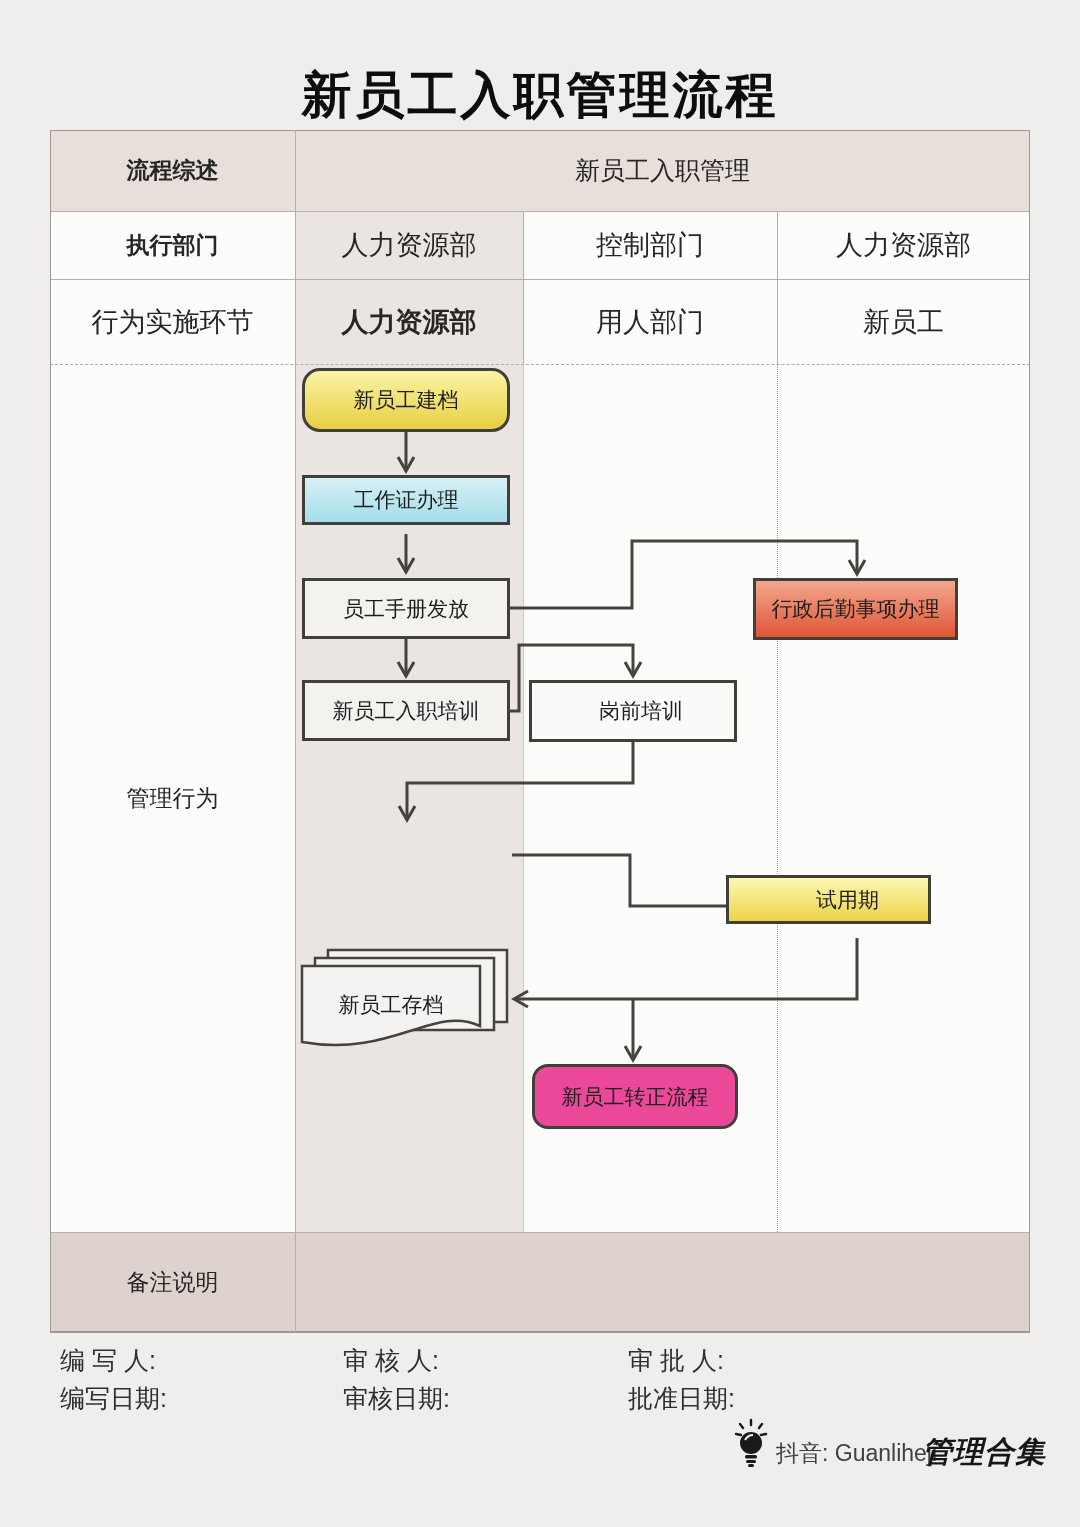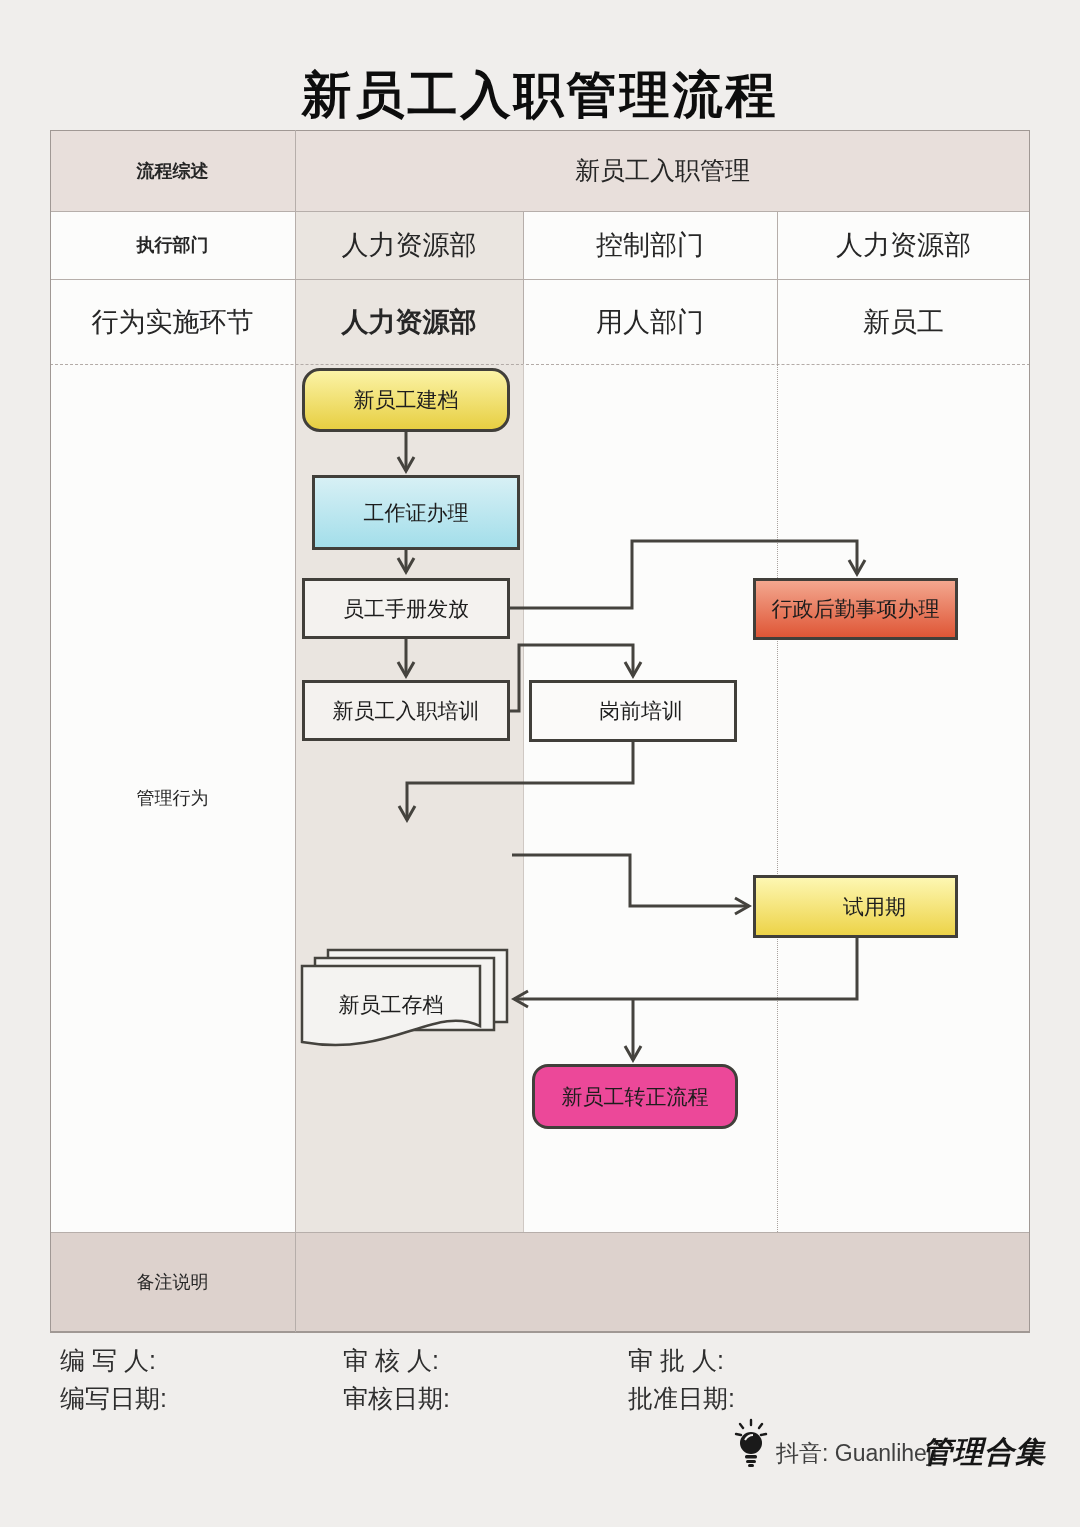--- a/index.html
+++ b/index.html
@@ -17,21 +17,21 @@
   
   .bl{position:absolute;background:#b6aeaa;}
   .bl.dark{background:#a09894;}
   .bl.light{background:#cfc8c3;}
   .bl-dash{position:absolute;border-top:1px dashed #b3aba7;background:none;}
   .bl-dotv{position:absolute;border-left:1px dotted #a9a29e;background:none;}
   
   .cell{position:absolute;display:flex;align-items:center;justify-content:center;
         text-align:center;color:#262626;}
   .b{font-weight:bold;}
-  .fs21{font-size:27px;} .fs23{font-size:18px;} .fs25{font-size:25px;}
+  .fs21{font-size:27px;} .fs23{font-size:23px;} .fs25{font-size:25px;}
   .w600{font-weight:600;}
   
   .node{position:absolute;display:flex;align-items:center;justify-content:center;
         border:3px solid #413f3a;font-size:21px;color:#1d1d1d;box-sizing:border-box;
         text-align:center;}
   .n-yellow{background:linear-gradient(180deg,var(--node_yellow_top,#fbf3a6),var(--node_yellow_bottom,#e7cf42));border-radius:18px;}
   .n-blue{background:linear-gradient(180deg,var(--node_blue_top,#d7f0f5),var(--node_blue_bottom,#a3deea));}
   .n-white{background:var(--node_white,#f4f2ef);}
   .n-red{background:linear-gradient(180deg,var(--node_red_top,#f3a78f),var(--node_red_bottom,#df5636));}
   .n-green{background:linear-gradient(90deg,var(--node_green_left,#f7e6c6),#7bbd84 58%,var(--node_green_right,#2a9c58));}
@@ -111,26 +111,26 @@
     <polyline class="connector" marker-end="url(#arrow)" points="406,639 406,676"></polyline>
     <polyline class="connector" marker-end="url(#arrow)" points="510,608 632,608 632,541 857,541 857,574"></polyline>
     <polyline class="connector" marker-end="url(#arrow)" points="510,711 519,711 519,645 633,645 633,676"></polyline>
     <polyline class="connector" marker-end="url(#arrow)" points="633,742 633,783 407,783 407,820"></polyline>
     <polyline class="connector" marker-end="url(#arrow)" points="512,855 630,855 630,906 749,906"></polyline>
     <polyline class="connector" marker-end="url(#arrow)" points="857,938 857,999 514,999"></polyline>
     <polyline class="connector" marker-end="url(#arrow)" points="633,999 633,1060"></polyline>
   </svg>
 
   <div class="node n-yellow" style="left:302px;top:368px;width:208px;height:64px;">新员工建档</div>
-  <div class="node n-blue" style="left:312px;top:475px;width:208px;height:75px;">工作证办理</div>
+  <div class="node n-blue" style="left:302px;top:475px;width:208px;height:50px;">工作证办理</div>
   <div class="node n-white" style="left:302px;top:578px;width:208px;height:61px;">员工手册发放</div>
   <div class="node n-white" style="left:302px;top:680px;width:208px;height:61px;">新员工入职培训</div>
   <div class="node n-white" style="left:529px;top:680px;width:208px;height:62px;background:#fbfaf9;padding-left:16px;">岗前培训</div>
   <div class="node n-red" style="left:753px;top:578px;width:205px;height:62px;">行政后勤事项办理</div>
-  <div class="node n-trial" style="left:753px;top:875px;width:205px;height:63px;padding-left:38px;">试用期</div>
+  <div class="node n-trial" style="left:726px;top:875px;width:205px;height:49px;padding-left:38px;">试用期</div>
   <div class="node n-round" style="left:532px;top:1064px;width:206px;height:65px;">新员工转正流程</div>
   <div class="doc-label">新员工存档</div>
 
   <div class="foot" style="left:60px;top:1344px;">编 写 人:</div>
   <div class="foot" style="left:343px;top:1344px;">审 核 人:</div>
   <div class="foot" style="left:628px;top:1344px;">审 批 人:</div>
   <div class="foot" style="left:60px;top:1382px;">编写日期:</div>
   <div class="foot" style="left:343px;top:1382px;">审核日期:</div>
   <div class="foot" style="left:628px;top:1382px;">批准日期:</div>
 

